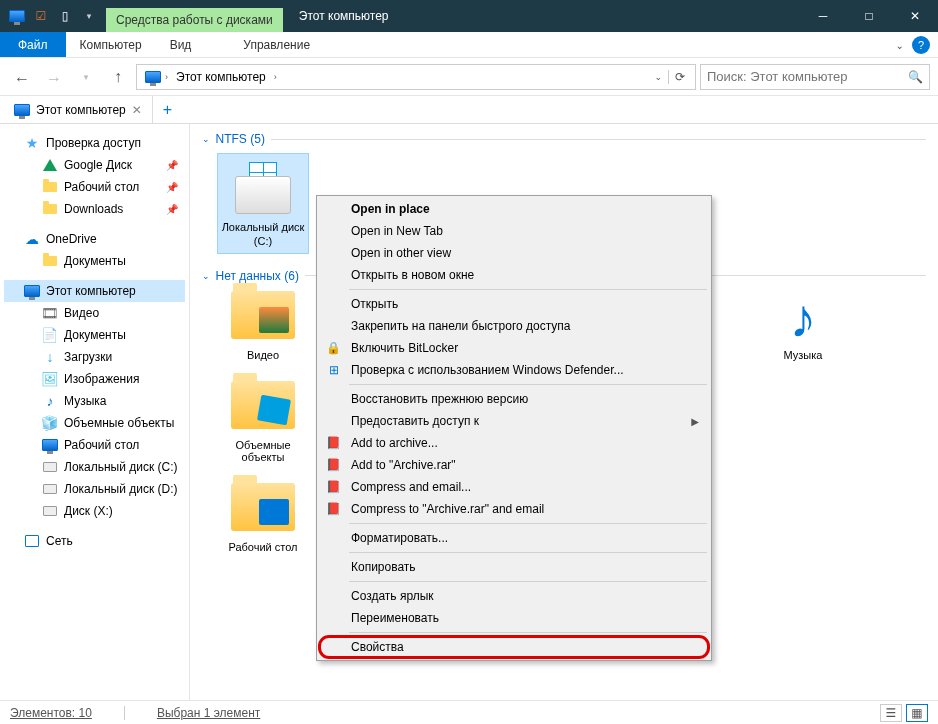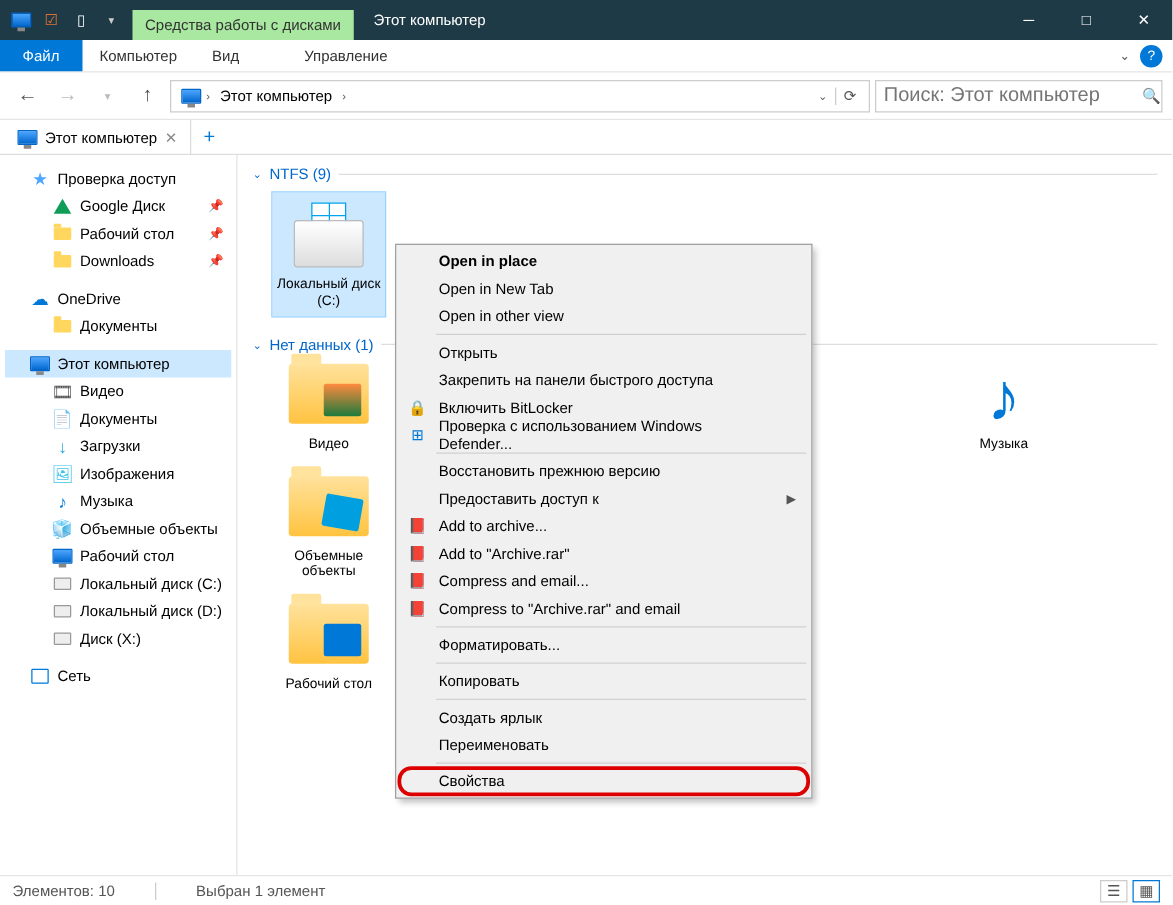--- a/index.html
+++ b/index.html
@@ -21,21 +21,21 @@
 .ribbon-right { position: absolute; right: 8px; top: 4px; display: flex; gap: 8px; align-items: center; }
 .help-btn { width: 18px; height: 18px; border-radius: 50%; background: #0078d7; color: #fff; font-size: 11px; display: flex; align-items: center; justify-content: center; }
 
 
 .addressbar { height: 38px; display: flex; align-items: center; padding: 6px 8px; gap: 4px; border-bottom: 1px solid #e5e5e5; }
 .nav-btn { width: 28px; height: 28px; display: flex; align-items: center; justify-content: center; color: #555; cursor: pointer; border-radius: 2px; }
 .nav-btn.disabled { color: #bbb; }
 .addr-box { flex: 1; height: 26px; border: 1px solid #ccc; display: flex; align-items: center; padding: 0 4px; font-size: 12px; }
 .addr-seg { padding: 0 4px; display: flex; align-items: center; gap: 4px; }
 .search-box { width: 230px; height: 26px; border: 1px solid #ccc; display: flex; align-items: center; padding: 0 6px; font-size: 12px; color: #888; }
-.search-box input { border: none; outline: none; flex: 1; font-size: 16px; }
+.search-box input { border: none; outline: none; flex: 1; font-size: 13px; }
 
 
 .tabbar { height: 28px; border-bottom: 1px solid #ddd; display: flex; align-items: center; padding-left: 4px; font-size: 12px; }
 .tabitem { display: flex; align-items: center; gap: 6px; padding: 0 10px; height: 28px; border-right: 1px solid #ddd; }
 .tab-close { color: #888; cursor: pointer; }
 .tab-add { padding: 0 10px; color: #0078d7; font-size: 16px; cursor: pointer; }
 
 
 .main { display: flex; height: 576px; }
 
@@ -54,29 +54,29 @@
 .group-header .line { flex: 1; height: 1px; background: #ddd; }
 .items-row { display: flex; flex-wrap: wrap; gap: 20px 30px; padding-left: 16px; margin-bottom: 16px; }
 .drive { width: 90px; text-align: center; font-size: 11px; }
 .drive.selected { background: #cce8ff; outline: 1px solid #99d1ff; }
 .drive-icon { width: 64px; height: 54px; margin: 6px auto; position: relative; }
 .drive-label { line-height: 1.3; padding: 0 2px 4px; }
 .folder { width: 90px; text-align: center; font-size: 11px; }
 .folder-icon { width: 70px; height: 54px; margin: 0 auto 4px; position: relative; }
 
 
-.ctx-menu { position: absolute; left: 316px; top: 195px; width: 334px; background: #f0f0f0; border: 1px solid #a0a0a0; box-shadow: 3px 3px 5px rgba(0,0,0,0.25); font-size: 12px; z-index: 100; padding: 2px; }
+.ctx-menu { position: absolute; left: 316px; top: 195px; width: 396px; background: #f0f0f0; border: 1px solid #a0a0a0; box-shadow: 3px 3px 5px rgba(0,0,0,0.25); font-size: 12px; z-index: 100; padding: 2px; }
 .ctx-item { display: flex; align-items: center; height: 22px; padding: 0 30px 0 32px; cursor: pointer; position: relative; color: #000; }
 .ctx-sep { height: 1px; background: #d0d0d0; margin: 3px 2px 3px 30px; }
 .ctx-icon { position: absolute; left: 6px; width: 18px; height: 18px; display: flex; align-items: center; justify-content: center; }
 .ctx-arrow { position: absolute; right: 10px; color: #555; font-size: 10px; }
 .ctx-item.highlighted { outline: 3px solid #d00; outline-offset: -2px; border-radius: 10px; font-weight: normal; }
 
 
-.statusbar { height: 24px; border-top: 1px solid #e5e5e5; display: flex; align-items: center; padding: 0 10px; font-size: 12px; color: #555; gap: 32px; }
+.statusbar { height: 24px; border-top: 1px solid #e5e5e5; display: flex; align-items: center; padding: 0 10px; font-size: 12px; color: #555; gap: 32px; text-decoration: underline; }
 .statusbar .right { position: absolute; right: 10px; display: flex; gap: 4px; }
 .view-btn { width: 22px; height: 18px; border: 1px solid #ccc; display: flex; align-items: center; justify-content: center; }
 
 
 .i-monitor { width: 16px; height: 12px; border: 1px solid #0066cc; border-radius: 1px; background: linear-gradient(#4da6ff,#0066cc); position: relative; }
 .i-monitor::after { content: ''; position: absolute; bottom: -4px; left: 4px; width: 6px; height: 3px; background: #888; }
 .i-star { color: #4da6ff; font-size: 14px; }
 .i-gdrive { width: 0; height: 0; border-left: 7px solid transparent; border-right: 7px solid transparent; border-bottom: 12px solid #0f9d58; position: relative; }
 .i-folder { width: 14px; height: 10px; background: #ffd75e; border-radius: 1px; position: relative; }
 .i-folder::before { content: ''; position: absolute; top: -3px; left: 0; width: 6px; height: 3px; background: #ffd75e; border-radius: 1px 1px 0 0; }
@@ -272,40 +272,40 @@
             <span class="i-net"></span>
           </span>
           <span>Сеть</span>
         </div>
     </div>
   </div>
 
   <div class="content">
     <div class="group-header">
       <span style="font-size:9px">⌄</span>
-      <span>NTFS (9)</span>
+      <span>NTFS (5)</span>
       <div class="line"></div>
     </div>
     <div class="items-row">
       <div class="drive selected">
         <div class="drive-icon">
           <div class="bd-win">
               <div></div>
               <div></div>
               <div></div>
               <div></div>
             </div>
           <div class="bd-drive"></div>
         </div>
         <div class="drive-label">Локальный диск (C:)</div>
       </div>
     </div>
     <div class="group-header">
       <span style="font-size:9px">⌄</span>
-      <span>Нет данных (1)</span>
+      <span>Нет данных (6)</span>
       <div class="line"></div>
     </div>
     <div class="items-row">
       <div class="folder">
         <div class="folder-icon">
             <div class="bf-folder">
               <div class="bf-inner" style="background:linear-gradient(#ff8a3d,#1e7a3d)"></div>
             </div>
           </div>
         <div>Видео</div>
@@ -342,20 +342,23 @@
 <div class="ctx-menu">
   <div class="ctx-item">
       <b>Open in place</b>
     </div>
   <div class="ctx-item">
       <span>Open in New Tab</span>
     </div>
   <div class="ctx-item">
       <span>Open in other view</span>
     </div>
+  <div class="ctx-item">
+      <span>Открыть в новом окне</span>
+    </div>
   <div class="ctx-sep"></div>
   <div class="ctx-item">
       <span>Открыть</span>
     </div>
   <div class="ctx-item">
       <span>Закрепить на панели быстрого доступа</span>
     </div>
   <div class="ctx-item">
       <span class="ctx-icon" style="color:#d9a400">🔒</span>
       <span>Включить BitLocker</span>

